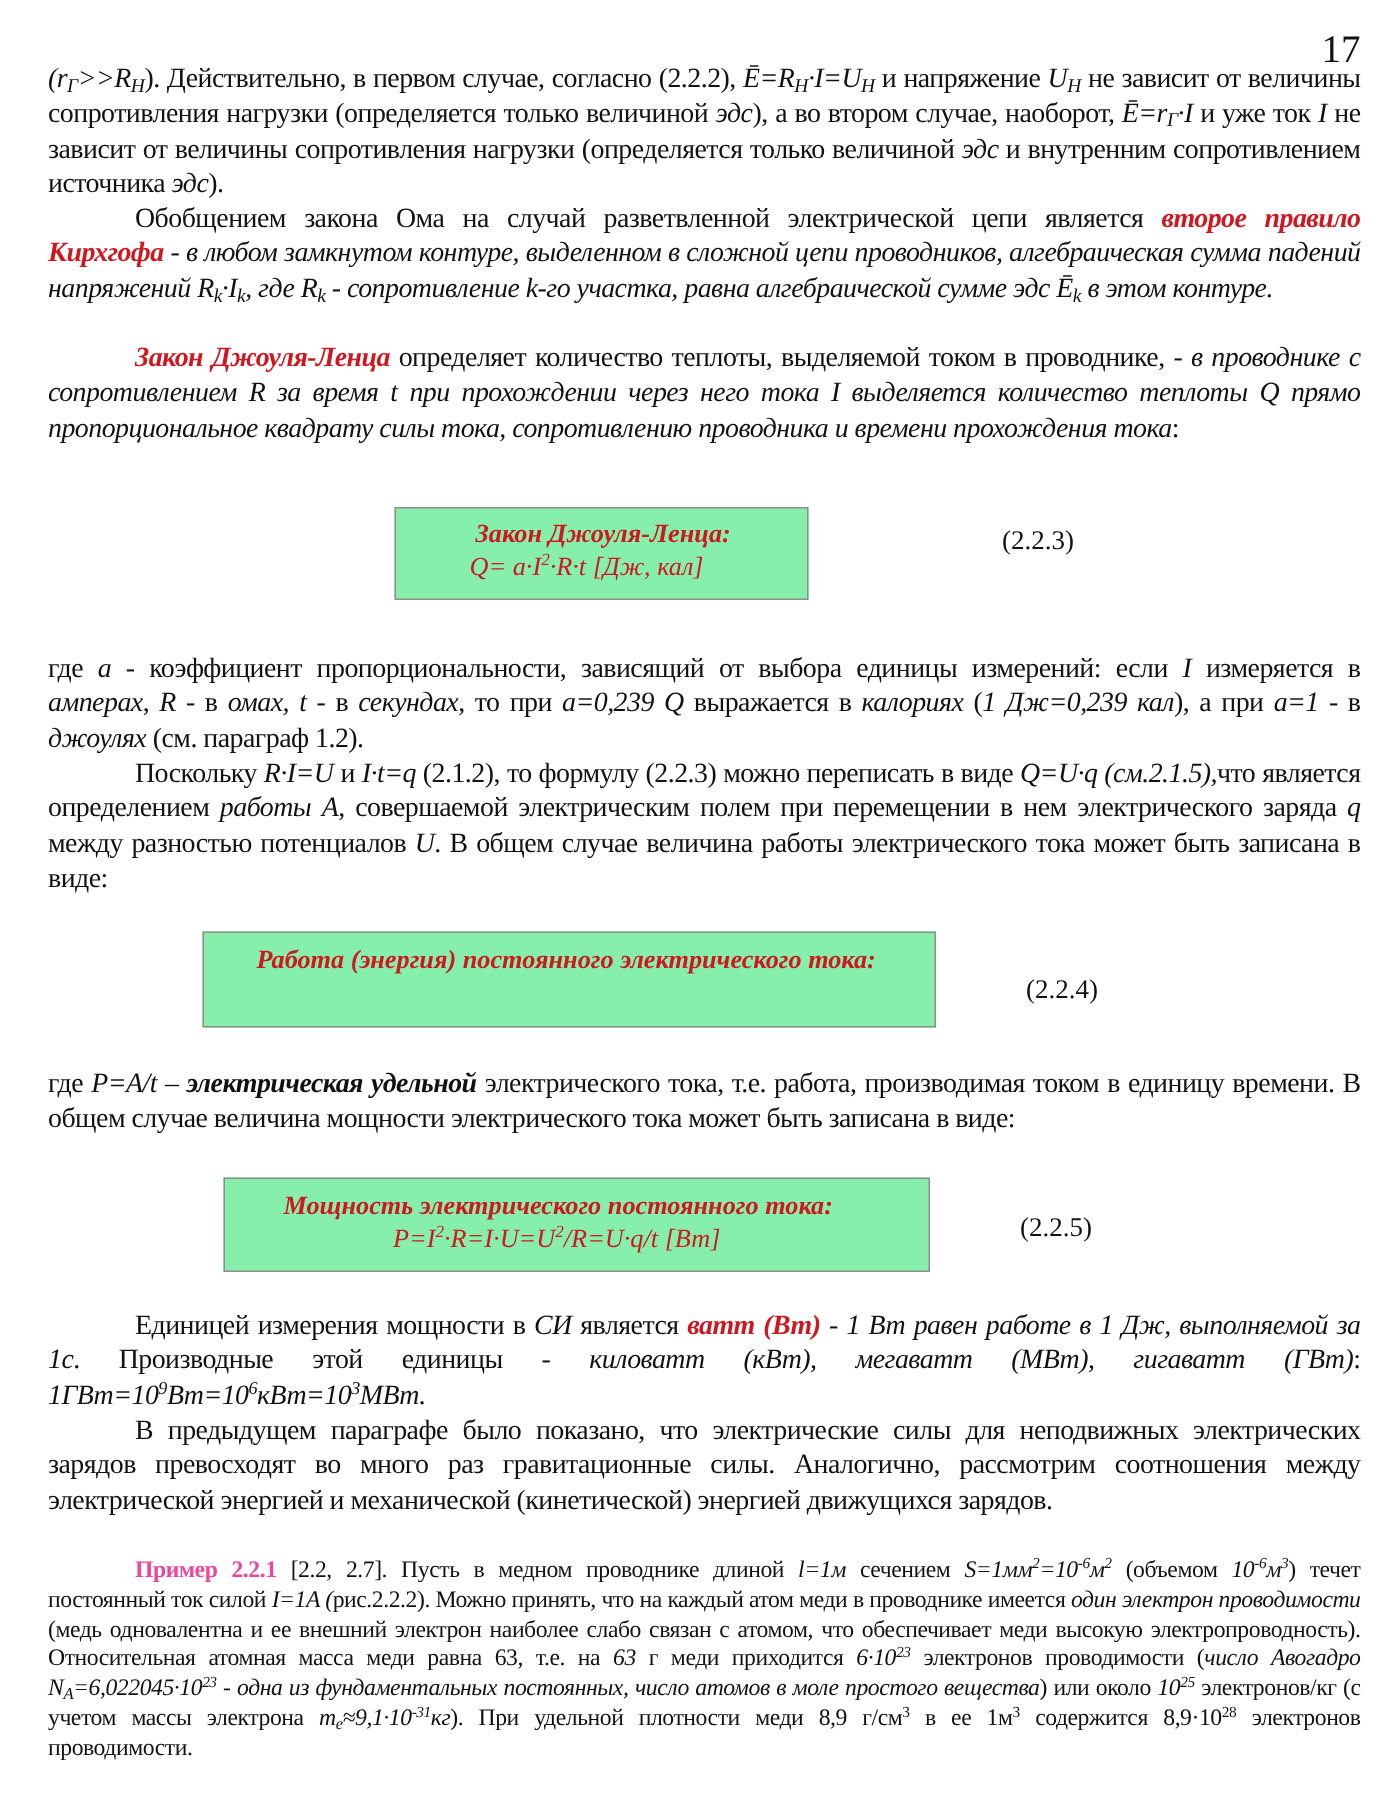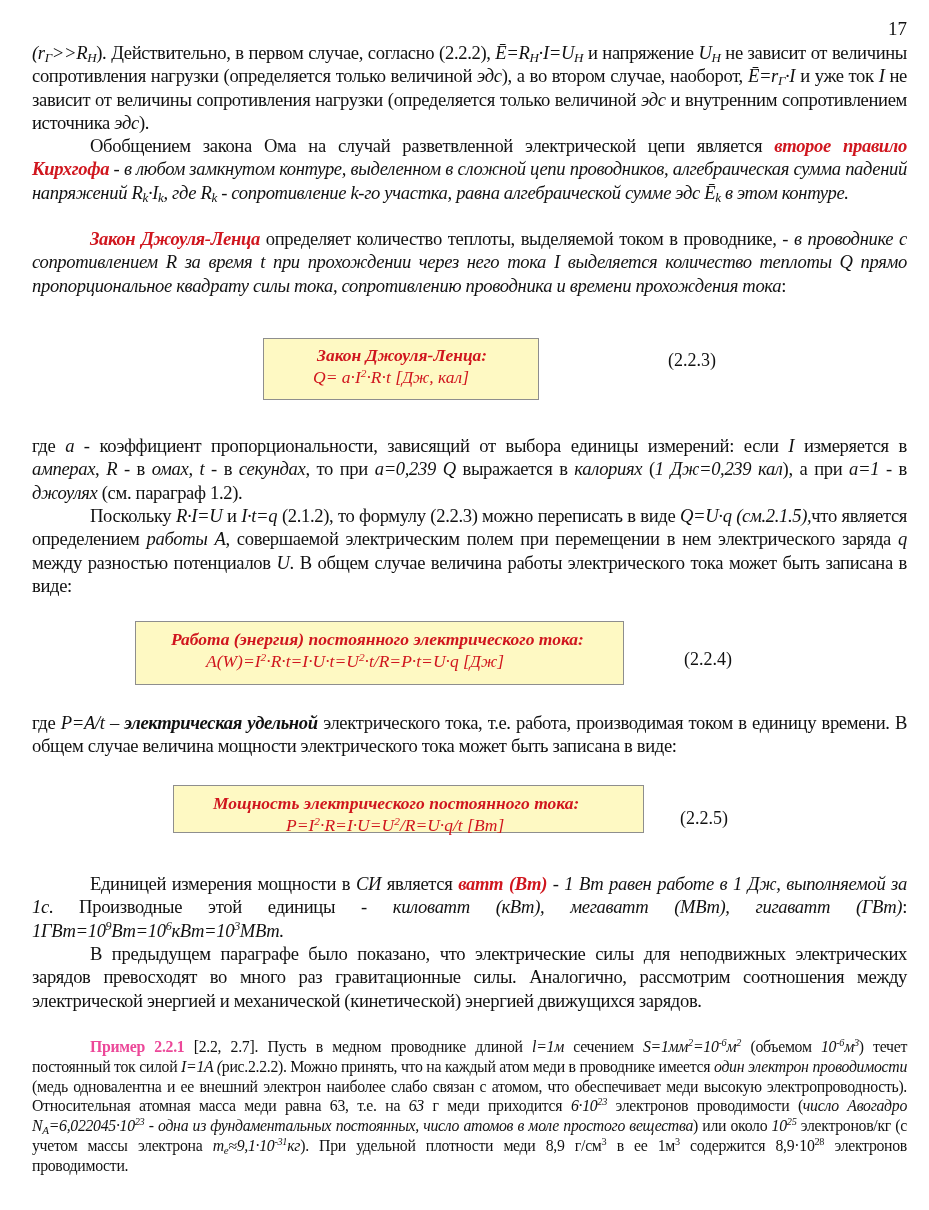--- a/index.html
+++ b/index.html
@@ -1,35 +1,35 @@
 <!DOCTYPE html>
 <html><head>
 <meta charset="utf-8">
 <style>
   html, body { margin: 0; padding: 0; background: #ffffff; }
   body {
     width: 929px; height: 1210px; position: relative; overflow: hidden;
     font-family: "Liberation Serif", serif; color: #111;
   }
-  .page-num { position: absolute; right: 22px; top: 18px; font-size: 19px; text-align: right; }
+  .page-num { position: absolute; right: 22px; top: 18px; font-size: 26px; text-align: right; }
   .txt {
     position: absolute; left: 32px; width: 875px;
     font-size: 18.6px; line-height: 23.4px; text-align: justify;
     letter-spacing: -0.35px;
   }
   .ind { text-indent: 58px; }
   .small { font-size: 15.8px; line-height: 19.8px; letter-spacing: -0.3px; }
   i { font-style: italic; }
   .red { color: #ec4899; }
   .rb { color: #d0161e; font-weight: bold; font-style: italic; }
   .bi { font-weight: bold; font-style: italic; }
   sub { font-size: 0.7em; vertical-align: -0.25em; line-height: 0; }
   sup { font-size: 0.65em; vertical-align: 0.55em; line-height: 0; }
   .box {
-    position: absolute; border: 1px solid #8e8e8e; background: #fef9c3;
+    position: absolute; border: 1px solid #8e8e8e; background: #86efac;
     color: #d0161e; font-size: 17.5px; line-height: 21px; box-sizing: border-box;
   }
   .box .ttl { font-weight: bold; font-style: italic; }
   .box .frm { font-style: italic; }
   .eqn { position: absolute; font-size: 18px; color: #111; text-align: center; }
 </style>
 </head>
 <body>
 
 <div class="page-num">17</div>
@@ -45,27 +45,26 @@
   <div class="frm" style="position:absolute; left:49px; top:28px;"><span>Q= a·I</span><sup>2</sup><span>·R·t [Дж, кал]</span></div>
 </div>
 <div class="eqn" style="left:668px; top:350px;">(2.2.3)</div>
 
 <div class="txt" style="top:434px;"><span>где </span><i>a</i><span> - коэффициент пропорциональности, зависящий от выбора единицы измерений: если </span><i>I</i><span> измеряется в </span><i>амперах</i><span>, </span><i>R</i><span> - в </span><i>омах, t</i><span> - в </span><i>секундах</i><span>, то при </span><i>a=0,239 Q</i><span> выражается в </span><i>калориях</i><span> (</span><i>1 Дж=0,239 кал</i><span>), а при </span><i>a=1</i><span> - в </span><i>джоулях</i><span> (см. параграф 1.2).</span></div>
 
 <div class="txt ind" style="top:504px;"><span>Поскольку </span><i>R·I=U</i><span> и </span><i>I·t=q</i><span> (2.1.2), то формулу (2.2.3) можно переписать в виде </span><i>Q=U·q (см.2.1.5),</i><span>что является определением </span><i>работы A</i><span>, совершаемой электрическим полем при перемещении в нем электрического заряда </span><i>q</i><span> между разностью потенциалов </span><i>U</i><span>. В общем случае величина работы электрического тока может быть записана в виде:</span></div>
 
 <div class="box" style="left:135px; top:621px; width:489px; height:64px;">
   <div class="ttl" style="position:absolute; left:35px; top:7px;">Работа (энергия) постоянного электрического тока:</div>
-  <div class="frm" style="position:absolute; left:70px; top:29px;"><span>A(W)=I</span><sup>2</sup><span>·R·t=I·U·t=U</span><sup>2</sup><span>·t/R=P·t=U·q [Дж]</span></div>
 </div>
 <div class="eqn" style="left:684px; top:649px;">(2.2.4)</div>
 
 <div class="txt" style="top:711px;"><span>где </span><i>P=A/t</i><span> – </span><span class="bi">электрическая удельной</span><span> электрического тока, т.е. работа, производимая током в единицу времени. В общем случае величина мощности электрического тока может быть записана в виде:</span></div>
 
-<div class="box" style="left:149px; top:785px; width:471px; height:48px;margin-left:24px;">
+<div class="box" style="left:149px; top:785px; width:471px; height:63px;">
   <div class="ttl" style="position:absolute; left:39px; top:7px;">Мощность электрического постоянного  тока:</div>
   <div class="frm" style="position:absolute; left:112px; top:29px;"><span>P=I</span><sup>2</sup><span>·R=I·U=U</span><sup>2</sup><span>/R=U·q/t [Вт]</span></div>
 </div>
 <div class="eqn" style="left:680px; top:808px;">(2.2.5)</div>
 
 <div class="txt ind" style="top:872px;"><span>Единицей измерения мощности в </span><i>СИ</i><span> является </span><span class="rb" style="font-style:normal;"><i>ватт (Вт)</i></span><span> - </span><i>1 Вт равен работе в 1 Дж, выполняемой за 1с</i><span>. Производные этой единицы - </span><i>киловатт (кВт), мегаватт (МВт), гигаватт (ГВт)</i><span>: </span><i><span>1ГВт=10</span><sup>9</sup><span>Вт=10</span><sup>6</sup><span>кВт=10</span><sup>3</sup><span>МВт.</span></i></div>
 
 <div class="txt ind" style="top:942px;">В предыдущем параграфе было показано, что электрические силы для неподвижных электрических зарядов превосходят во много раз гравитационные силы. Аналогично, рассмотрим соотношения между электрической энергией и механической (кинетической) энергией движущихся зарядов.</div>
 
 <div class="txt ind small" style="top:1037px;"><b class="red">Пример 2.2.1</b><span> [2.2, 2.7]. Пусть в медном проводнике длиной </span><i>l=1м</i><span> сечением </span><i><span>S=1мм</span><sup>2</sup><span>=10</span><sup>-6</sup><span>м</span><sup>2</sup></i><span> (объемом </span><i><span>10</span><sup>-6</sup><span>м</span><sup>3</sup></i><span>) течет постоянный ток силой </span><i>I=1A (</i><span>рис.2.2.2</span><i style="font-style:normal;">). Можно принять, что на каждый атом меди в проводнике имеется </i><i>один электрон проводимости</i><span> (медь одновалентна и ее внешний электрон наиболее слабо связан с атомом, что обеспечивает меди высокую электропроводность). Относительная атомная масса меди равна 63, т.е. на </span><i>63</i><span> г меди приходится </span><i><span>6·10</span><sup>23</sup></i><span> электронов проводимости (</span><i><span>число Авогадро N</span><sub>A</sub><span>=6,022045·10</span><sup>23</sup><span> - одна из фундаментальных постоянных, число атомов в моле простого вещества</span></i><span>) или около </span><i><span>10</span><sup>25</sup></i><span> электронов/кг (с учетом массы электрона </span><i><span>m</span><sub>e</sub><span>≈9,1·10</span><sup>-31</sup><span>кг</span></i><span>). При удельной плотности меди 8,9 г/см</span><sup>3</sup><span> в ее 1м</span><sup>3</sup><span> содержится 8,9·10</span><sup>28</sup><span> электронов проводимости.</span></div>

